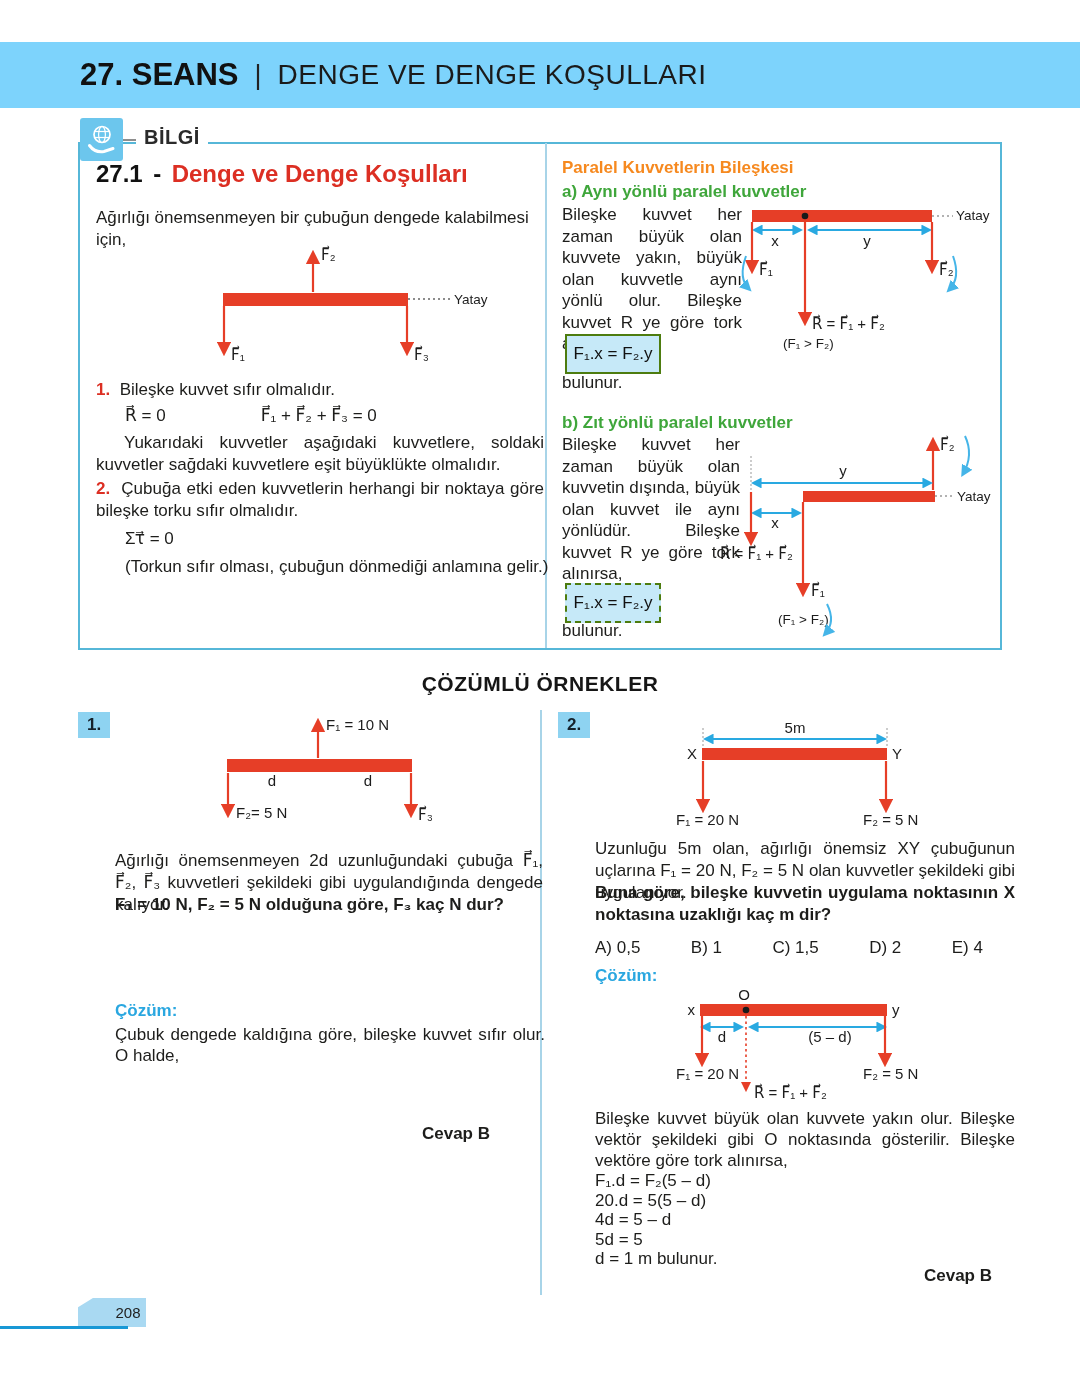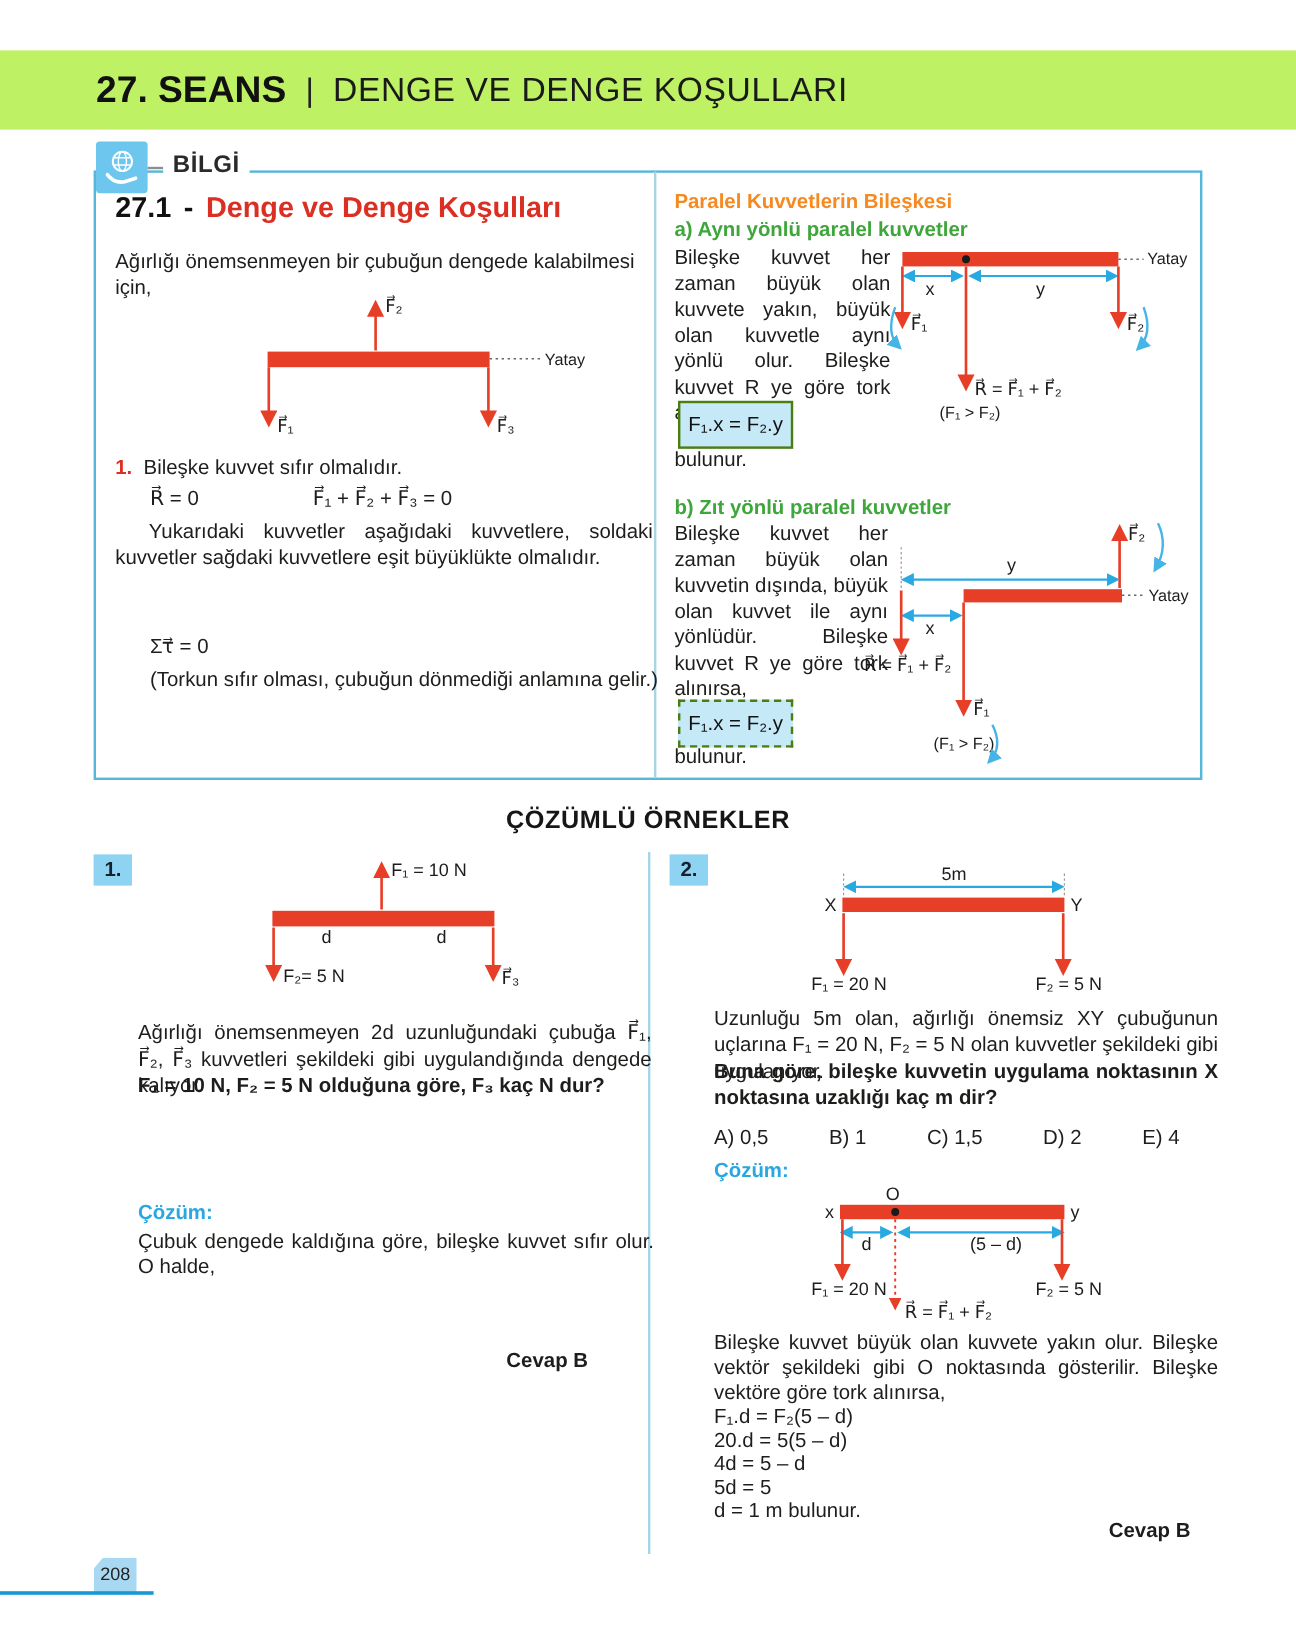--- a/index.html
+++ b/index.html
@@ -3,21 +3,21 @@
 <meta charset="utf-8">
 <style>
   html,body{margin:0;padding:0;background:#ffffff;}
   #page{position:relative;width:1080px;height:1373px;background:#ffffff;overflow:hidden;
         font-family:"Liberation Sans","DejaVu Sans",sans-serif;color:#1d1d1b;}
   .abs{position:absolute;}
   .t{font-size:17px;line-height:22px;color:#1d1d1b;}
   .just{text-align:justify;}
   .bold{font-weight:bold;}
   
-  .band{left:0;top:42px;width:1080px;height:66px;background:#bef264;display:flex;align-items:center;padding-left:80px;box-sizing:border-box;}
+  .band{left:0;top:42px;width:1080px;height:66px;background:#7dd3fc;display:flex;align-items:center;padding-left:80px;box-sizing:border-box;}
   .band .session{font-size:31px;font-weight:bold;color:#111;}
   .band .pipe{font-size:27px;color:#222;margin:0 16px;}
   .band .btitle{font-size:28px;color:#1a1a1a;letter-spacing:.5px;}
   
   .bilgi-box{left:78px;top:142px;width:924px;height:508px;border:2px solid #56b7d8;box-sizing:border-box;background:#fff;}
   .bilgi-icon{left:80px;top:118px;width:43px;height:43px;background:#6cc6ed;border-radius:3px;display:flex;align-items:center;justify-content:center;}
   .bilgi-connector{left:123px;top:139px;width:13px;height:2px;background:#8e8e8e;}
   .bilgi-label{left:136px;top:126px;background:#fff;padding:0 8px;font-size:20px;font-weight:bold;color:#2a2a2a;letter-spacing:.5px;}
   .vline{width:2px;background:#a8d4e8;}
   
@@ -26,21 +26,21 @@
   .red{color:#dc2f23;}
   .orange-h{font-size:17px;font-weight:bold;color:#f6891f;}
   .green-h{font-size:17px;font-weight:bold;color:#3fa63b;}
   .cyan-h{font-size:17px;font-weight:bold;color:#2aa7e0;}
   .fbox{width:96px;height:40px;background:#c6e9f8;border:2px solid #4d7c0f;display:flex;align-items:center;justify-content:center;font-size:17px;color:#111;box-sizing:border-box;}
   .fbox.dashed{border-style:dashed;}
   .exh{left:0;top:672px;width:1080px;text-align:center;font-size:21px;font-weight:bold;color:#161616;letter-spacing:.5px;}
   .numbox{background:#8ed3f1;font-size:17px;font-weight:bold;color:#15222b;padding:3px 9px;}
   .opts{display:flex;justify-content:space-between;font-size:17px;}
   .answer{font-weight:bold;text-align:right;font-size:17px;}
-  .pagetab{left:78px;top:1298px;width:36px;height:29px;background:#a9d9f2;display:flex;align-items:center;justify-content:center;font-size:15px;color:#222;clip-path:polygon(22% 0,100% 0,100% 100%,0 100%,0 32%);}
+  .pagetab{left:78px;top:1298px;width:36px;height:29px;background:#a9d9f2;display:flex;align-items:center;justify-content:center;font-size:15px;color:#222;clip-path:polygon(22% 0,100% 0,100% 100%,0 100%,0 32%);padding-left:32px;}
   .pageline{left:0;top:1326px;width:128px;height:3px;background:#1898d5;}
   
   svg text{font-family:"Liberation Sans","DejaVu Sans",sans-serif;font-size:15px;fill:#1c1c1c;}
   svg text.sm{font-size:13.5px;}
   svg text.mid{text-anchor:middle;}
   svg text.end{text-anchor:end;}
 </style>
 </head>
 <body>
 
@@ -99,20 +99,21 @@
     <text x="359" y="66" class="sm">Yatay</text>
   </svg>
 
   <p class="abs t" style="left:96px;top:379px;width:448px;margin:0;"><span class="red bold">1.</span>&nbsp;&nbsp;<span>Bileşke kuvvet sıfır olmalıdır.</span></p>
   <div class="abs t" style="left:125px;top:405px;display:flex;gap:95px;">
     <span>R⃗ = 0</span>
     <span>F⃗₁ + F⃗₂ + F⃗₃ = 0</span>
   </div>
   <p class="abs t just" style="left:96px;top:432px;width:448px;margin:0;text-indent:28px;">Yukarıdaki kuvvetler aşağıdaki kuvvetlere, soldaki kuvvetler sağdaki kuvvetlere eşit büyüklükte olmalıdır.</p>
 
+  <p class="abs t just" style="left:96px;top:478px;width:448px;margin:0;"><span class="red bold">2.</span>&nbsp;&nbsp;<span>Çubuğa etki eden kuvvetlerin herhangi bir noktaya göre bileşke torku sıfır olmalıdır.</span></p>
   <p class="abs t" style="left:125px;top:528px;margin:0;">Στ⃗ = 0</p>
   <p class="abs t" style="left:125px;top:556px;width:430px;margin:0;">(Torkun sıfır olması, çubuğun dönmediği anlamına gelir.)</p>
 
   <div class="abs orange-h" style="left:562px;top:158px;">Paralel Kuvvetlerin Bileşkesi</div>
   <div class="abs green-h" style="left:562px;top:182px;">a) Aynı yönlü paralel kuvvetler</div>
   <p class="abs t just" style="left:562px;top:204px;width:180px;margin:0;line-height:21.5px;">Bileşke kuvvet her zaman büyük olan kuvvete yakın, büyük olan kuvvetle aynı yönlü olur. Bileşke kuvvet R ye göre tork alınırsa,</p>
   <div class="abs fbox" style="left:565px;top:334px;">F₁.x = F₂.y</div>
   <p class="abs t" style="left:562px;top:372px;margin:0;">bulunur.</p>
 
   <svg class="abs" style="left:715px;top:198px;" width="290" height="155">

